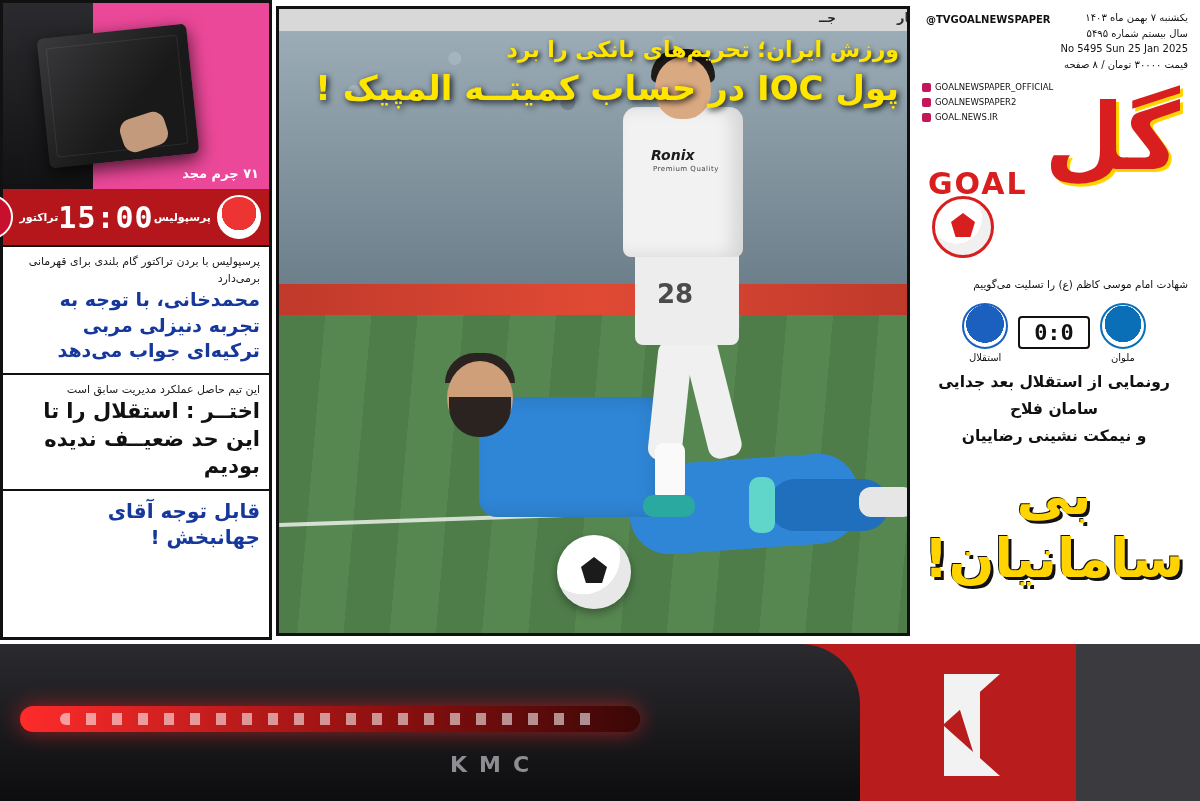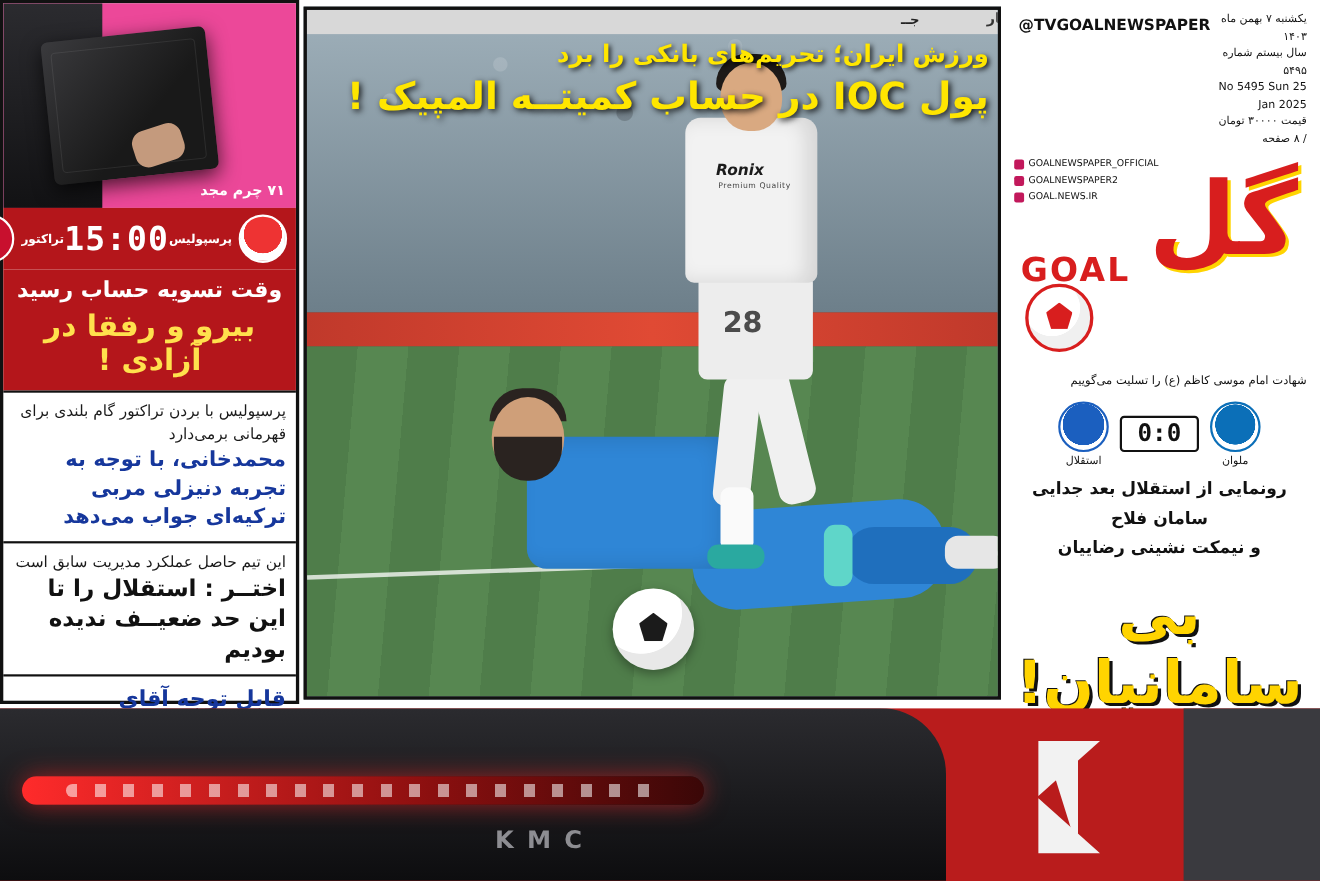--- a/index.html
+++ b/index.html
@@ -20,21 +20,21 @@
   .badge-tractor{background:#c8102e;border:2px solid #fff;position:relative;}
   .match-time{color:#fff;font-size:30px;font-weight:bold;letter-spacing:1px;font-family:"DejaVu Sans Mono","Liberation Mono",monospace;}
   .team-name{color:#fff;font-size:11px;font-weight:bold;}
   .mt-wrap{display:flex;align-items:center;gap:6px;}
 
   .red-block{background:#b4161b;padding:6px 10px 12px;text-align:center;}
   .red-block .l1{color:#fff;font-size:20px;font-weight:bold;margin-bottom:6px;}
   .red-block .l2{color:#ffe14d;font-size:27px;font-weight:bold;line-height:1.15;}
 
   .side-item{border-top:2px solid #111;padding:7px 9px 9px;text-align:right;}
-  .side-kicker{font-size:14px;color:#1a1a1a;line-height:1.5;}
+  .side-kicker{font-size:11px;color:#1a1a1a;line-height:1.5;}
   .side-blue{color:#16379c;font-size:19px;font-weight:bold;line-height:1.35;}
   .side-dark{color:#111;font-size:21px;font-weight:bold;line-height:1.3;}
   .side-blue2{color:#16379c;font-size:20px;font-weight:bold;line-height:1.3;}
 
   
   .main{position:absolute;left:276px;top:6px;width:634px;height:630px;overflow:hidden;border:3px solid #111;box-sizing:border-box;background:#6f7d86;}
   .photo{position:absolute;inset:0;background:
      linear-gradient(180deg,#8e9aa3 0%,#7d8a94 28%,#4a5a52 44%,#49704a 58%,#4f7a4e 100%);}
   .crowd{position:absolute;left:0;top:0;width:100%;height:44%;
      background:
@@ -82,21 +82,21 @@
   
   .hl-yellow{position:absolute;right:8px;top:28px;text-align:right;direction:rtl;}
   .hl-yellow .h1{color:#ffe600;font-size:22px;font-weight:bold;text-shadow:2px 2px 5px rgba(0,0,0,.85);margin-bottom:6px;}
   .hl-yellow .h2{color:#ffe600;font-size:34px;font-weight:bold;line-height:1.2;text-shadow:2px 2px 6px rgba(0,0,0,.9);}
 
   
   .logo-col{position:absolute;left:914px;top:6px;width:280px;height:630px;background:#fff;}
   .dateline{display:flex;justify-content:space-between;align-items:flex-start;padding:4px 6px 0;direction:rtl;}
   .dateline .dl-right{text-align:right;font-size:10px;color:#111;line-height:1.55;}
   .dateline .dl-left{text-align:left;font-size:9px;color:#111;line-height:1.6;}
-  .handle{font-size:14px;font-weight:bold;color:#111;text-align:left;padding:2px 6px 0;direction:ltr;}
+  .handle{font-size:10px;font-weight:bold;color:#111;text-align:left;padding:2px 6px 0;direction:ltr;}
   .logo-box{position:relative;height:200px;margin-top:2px;}
   .goal-word{position:absolute;right:14px;top:18px;color:#d81e1e;font-size:92px;font-weight:bold;line-height:1;text-shadow:3px 3px 0 #ffd400;}
   .goal-en{position:absolute;left:14px;top:92px;color:#d81e1e;font-size:30px;font-weight:bold;letter-spacing:2px;}
   .goal-ball{position:absolute;left:18px;top:122px;width:56px;height:56px;border-radius:50%;background:radial-gradient(circle at 38% 34%,#fff 0 50%,#f0f0f0 51% 100%);border:3px solid #d81e1e;}
   .goal-ball:after{content:"";position:absolute;left:16px;top:14px;width:24px;height:24px;background:#d81e1e;clip-path:polygon(50% 0,100% 38%,81% 100%,19% 100%,0 38%);}
   .swoosh{position:absolute;right:10px;top:8px;width:250px;height:60px;background:#ffd400;border-radius:0 40px 0 40px;transform:skewX(-10deg);opacity:.95;z-index:-1;}
   .socials{position:absolute;left:8px;top:6px;font-size:8.5px;color:#111;line-height:1.75;direction:ltr;text-align:left;}
   .social-row{display:flex;align-items:center;gap:4px;}
   .sq{width:9px;height:9px;background:#c2185b;border-radius:2px;display:inline-block;}
   .condolence{font-size:10.5px;color:#111;line-height:1.6;margin:2px 6px 8px;}
@@ -143,24 +143,20 @@
         <div class="team-badge badge-persepolis"></div>
         <span class="team-name">پرسپولیس</span>
       </div>
       <div class="match-time">15:00</div>
       <div class="mt-wrap">
         <span class="team-name">تراکتور</span>
         <div class="team-badge badge-tractor"></div>
       </div>
     </div>
 
-    <div class="red-block">
-      <div class="l1">وقت تسویه حساب رسید</div>
-      <div class="l2">بیرو و رفقا در آزادی !</div>
-    </div>
 
     <div class="side-item">
       <div class="side-kicker">پرسپولیس با بردن تراکتور گام بلندی برای قهرمانی برمی‌دارد</div>
       <div class="side-blue">محمدخانی، با توجه به تجربه دنیزلی مربی ترکیه‌ای جواب می‌دهد</div>
     </div>
 
     <div class="side-item">
       <div class="side-kicker">این تیم حاصل عملکرد مدیریت سابق است</div>
       <div class="side-dark">اختــر : استقلال را تا این حد ضعیــف ندیده بودیم</div>
     </div>

